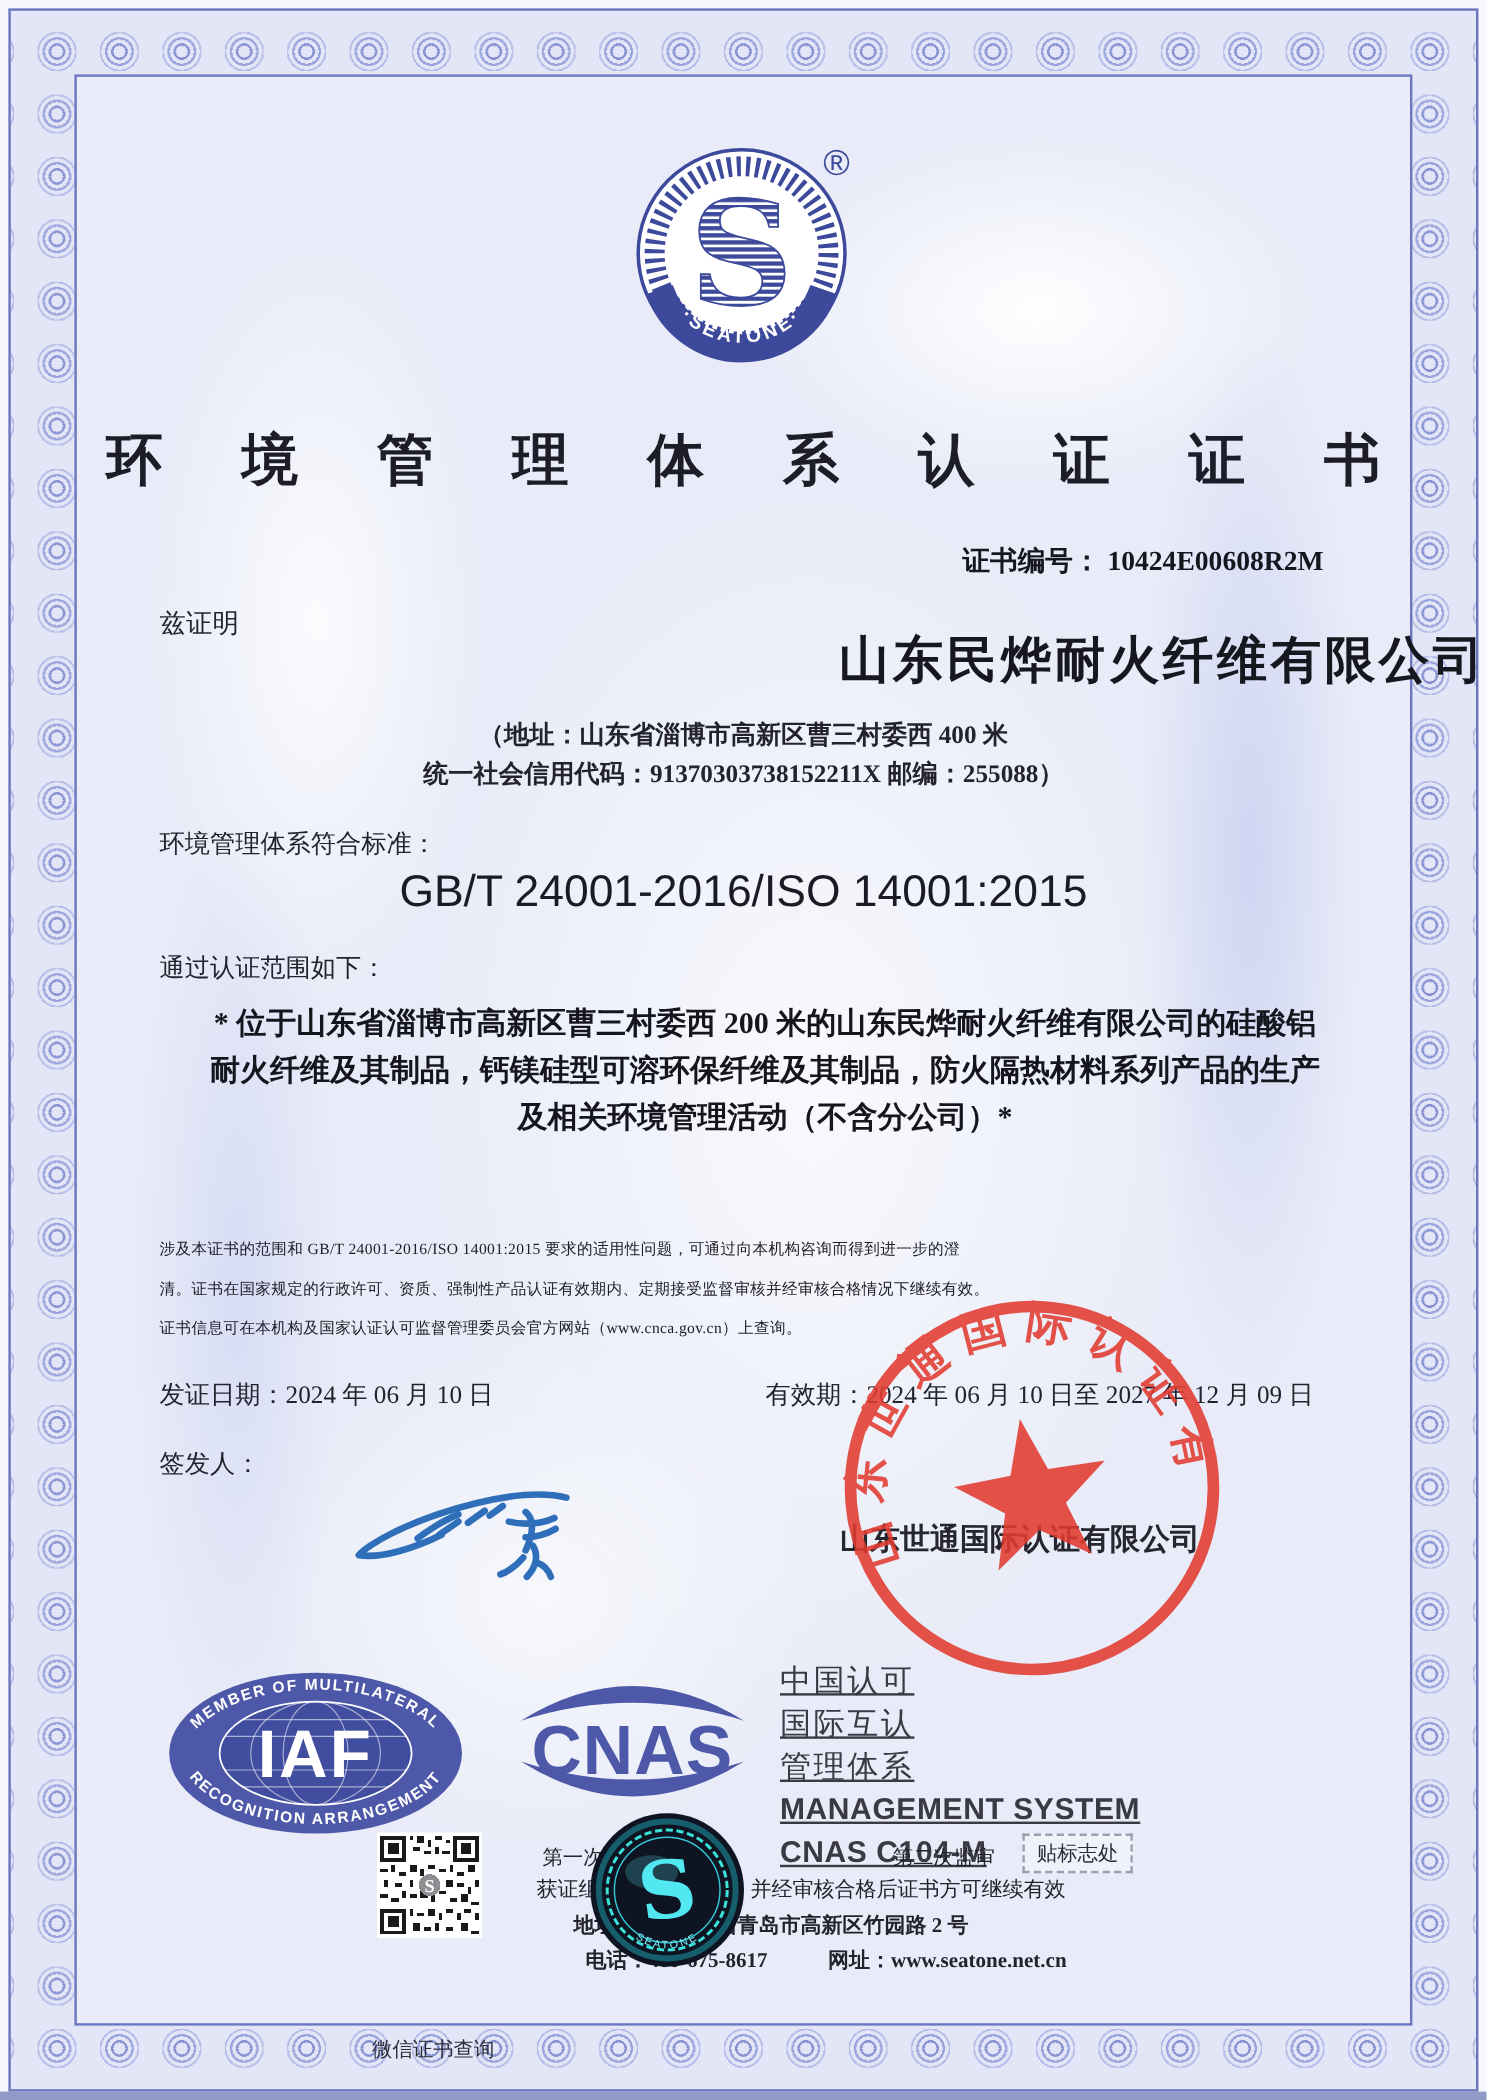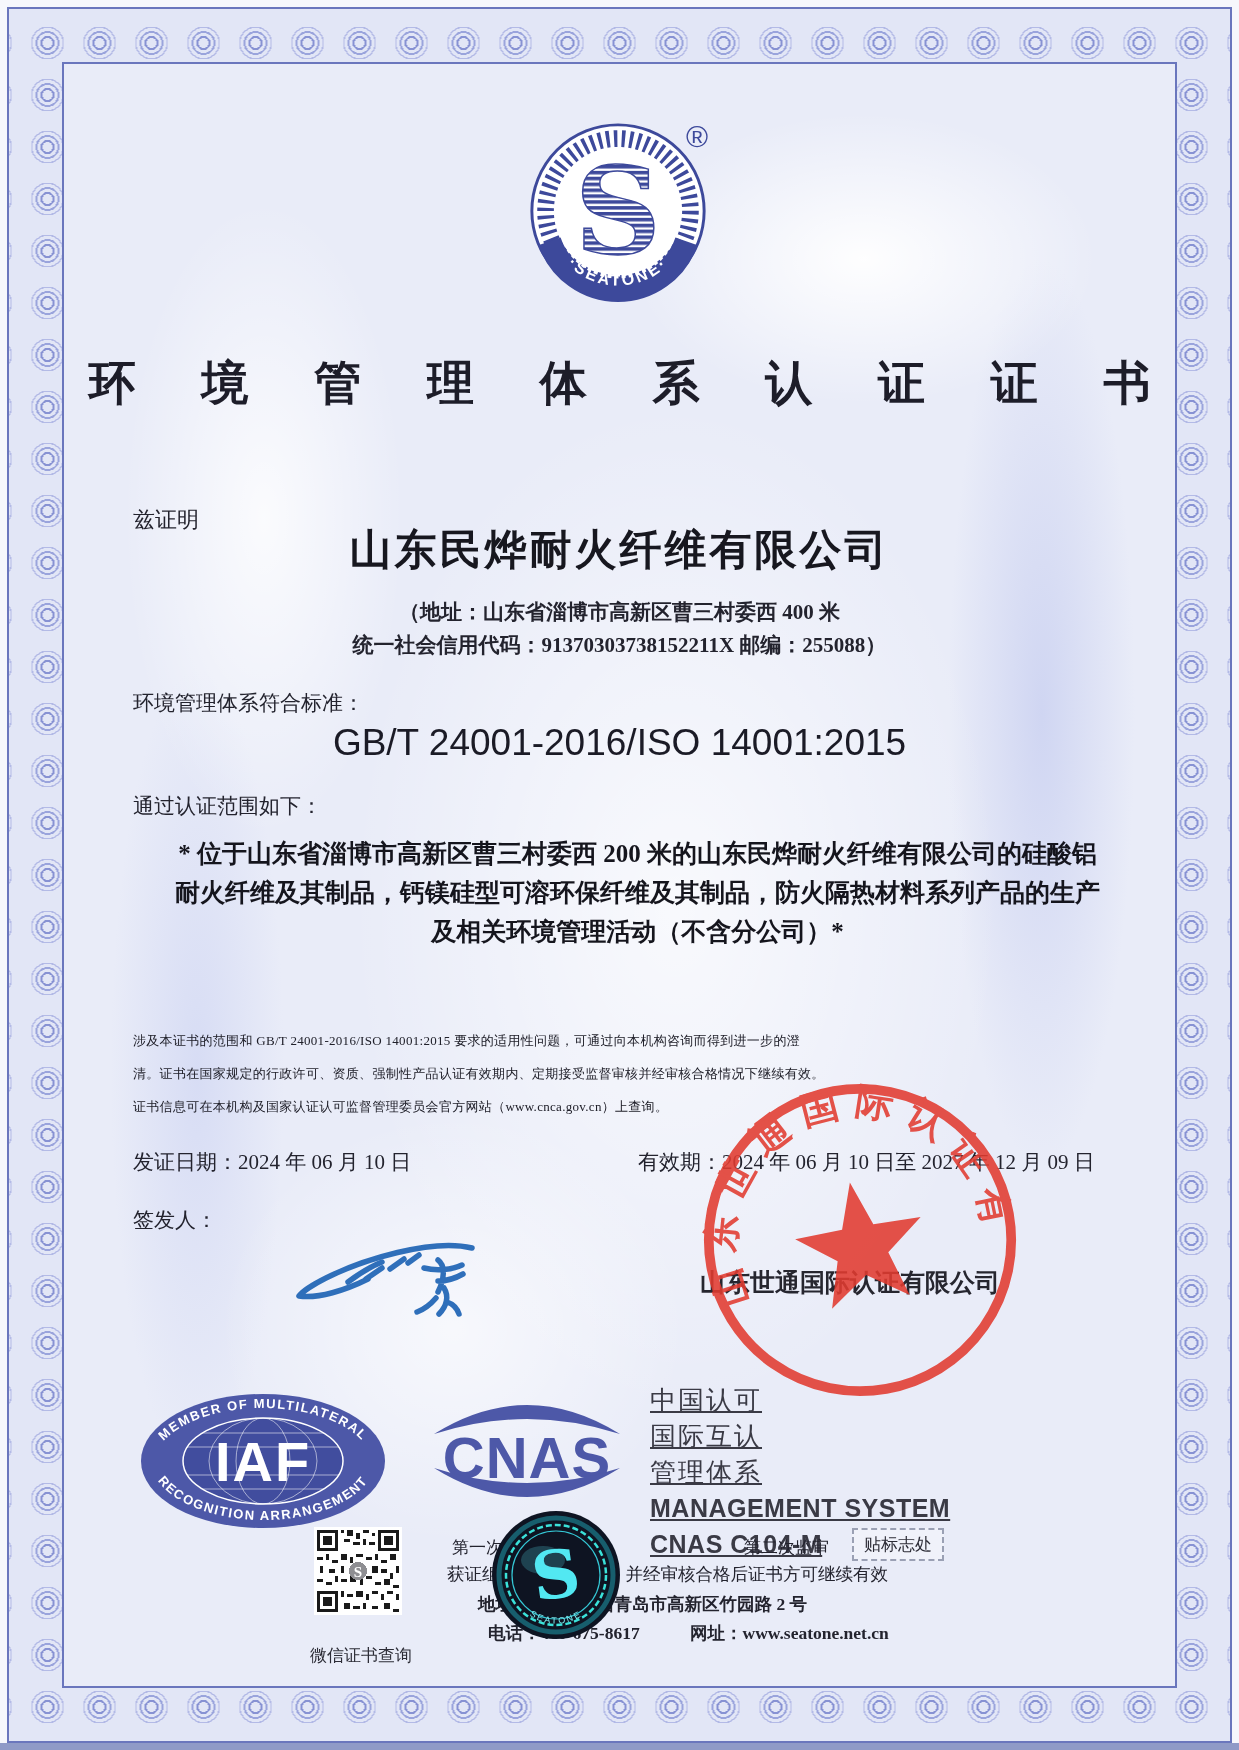--- a/index.html
+++ b/index.html
@@ -21,21 +21,21 @@
       radial-gradient(closest-side at 88% 40%, rgba(199,206,240,.75), rgba(199,206,240,0) 70%),
       radial-gradient(closest-side at 35% 78%, rgba(255,255,255,.65), rgba(255,255,255,0) 60%),
       radial-gradient(closest-side at 12% 62%, rgba(203,210,242,.6), rgba(203,210,242,0) 65%),
       #e9ecf8;}
   .bottom-edge{position:absolute;left:0;right:0;bottom:0;height:7px;background:#8f9ac7;}
 
   .title{top:352px;left:0;right:0;text-align:center;font-size:47px;font-weight:600;
          letter-spacing:27px;text-indent:27px;color:#1d1d29;}
   .certno{top:452px;right:136px;font-size:23px;font-weight:700;color:#16161f;}
   .certify{left:133px;top:505px;font-size:22px;}
-  .company{top:522px;left:0;right:0;text-align:center;font-size:42px;font-weight:700;letter-spacing:3px;color:#17171f;}
+  .company{top:522px;left:0;right:0;text-align:right;font-size:42px;font-weight:700;letter-spacing:3px;color:#17171f;}
   .addr1{top:598px;left:0;right:0;text-align:center;font-size:21px;font-weight:600;}
   .addr2{top:631px;left:0;right:0;text-align:center;font-size:21px;font-weight:600;}
   .stdlabel{left:133px;top:689px;font-size:21px;}
   .standard{top:722px;left:0;right:0;text-align:center;font-size:37px;font-weight:500;
             font-family:"Liberation Sans","DejaVu Sans",sans-serif;color:#1b1b26;}
   .scopelabel{left:133px;top:792px;font-size:21px;}
   .scope{top:834px;left:0;right:0;text-align:center;font-size:25px;font-weight:700;line-height:39px;color:#15151d;}
   .scope div{white-space:nowrap;padding-left:36px;}
   .notes{left:133px;top:1024px;width:980px;font-size:13px;line-height:33px;color:#20202a;}
   .notes div{white-space:nowrap;letter-spacing:.3px;}
@@ -47,21 +47,21 @@
   .issuer{left:660px;top:1266px;width:380px;text-align:center;font-size:25px;font-weight:600;color:#26262f;z-index:3;}
   .seal{left:698px;top:1078px;width:324px;height:324px;z-index:5;opacity:.88;transform:rotate(-10deg);}
 
   .iaf{left:136px;top:1390px;width:254px;height:142px;}
   .cnas{left:424px;top:1392px;width:206px;height:118px;}
   .accred{left:650px;top:1382px;font-family:"Liberation Sans","DejaVu Sans",sans-serif;color:#3a3a45;text-decoration:underline;}
   .accred .zh{font-size:26px;font-weight:500;line-height:36px;letter-spacing:2px;}
   .accred .en{font-size:25px;font-weight:700;line-height:36px;letter-spacing:.5px;}
 
   .qr{left:314px;top:1527px;width:88px;height:88px;}
-  .qrcap{left:306px;top:1644px;width:110px;text-align:center;font-size:17px;color:#2c2c36;}
+  .qrcap{left:306px;top:1696px;width:110px;text-align:center;font-size:17px;color:#2c2c36;}
   .audit1{left:452px;top:1536px;font-size:17px;}
   .audit2{left:744px;top:1536px;font-size:17px;}
   .sticker{left:852px;top:1528px;font-size:17px;border:2px dashed #9aa0b4;padding:3px 10px;color:#2c2c36;background:rgba(255,255,255,.35);}
   .notice-left{left:447px;top:1562px;font-size:17.5px;}
   .notice-right{left:608px;top:1562px;font-size:17.5px;}
   .addr-label{left:478px;top:1592px;font-size:17.5px;font-weight:600;}
   .addr-right{left:597px;top:1592px;font-size:17.5px;font-weight:600;}
   .phone{left:488px;top:1621px;font-size:17.5px;font-weight:600;}
   .web{left:690px;top:1621px;font-size:17.5px;font-weight:600;}
   .hologram{left:489px;top:1508px;width:134px;height:134px;z-index:6;}
@@ -90,20 +90,21 @@
     <circle cx="100" cy="95" r="60" fill="#ffffff"></circle>
     <text x="100" y="138" text-anchor="middle" font-family="'DejaVu Serif',serif" font-weight="700" font-size="122" fill="url(#hstripe)" stroke="#3d499b" stroke-width="1.5">S</text>
     <path d="M 30,126 A 74,74 0 0 0 170,126" fill="none" stroke="#3d499b" stroke-width="24"></path>
     <text font-size="16.5" font-weight="700" fill="#ffffff" letter-spacing="3" font-family="'Liberation Sans',sans-serif">
       <textPath href="#seatoneArc" startOffset="50%" text-anchor="middle">·SEATONE·</textPath>
     </text>
   </svg>
   <div class="abs regmark">®</div>
 
   <div class="abs title">环 境 管 理 体 系 认 证 证 书</div>
+  <div class="abs certno">证书编号： 10424E00608R2M</div>
 
   <div class="abs certify">兹证明</div>
   <div class="abs company">山东民烨耐火纤维有限公司</div>
   <div class="abs addr1">（地址：山东省淄博市高新区曹三村委西 400 米</div>
   <div class="abs addr2">统一社会信用代码：91370303738152211X 邮编：255088）</div>
   <div class="abs stdlabel">环境管理体系符合标准：</div>
   <div class="abs standard">GB/T 24001-2016/ISO 14001:2015</div>
   <div class="abs scopelabel">通过认证范围如下：</div>
 
   <div class="abs scope">

